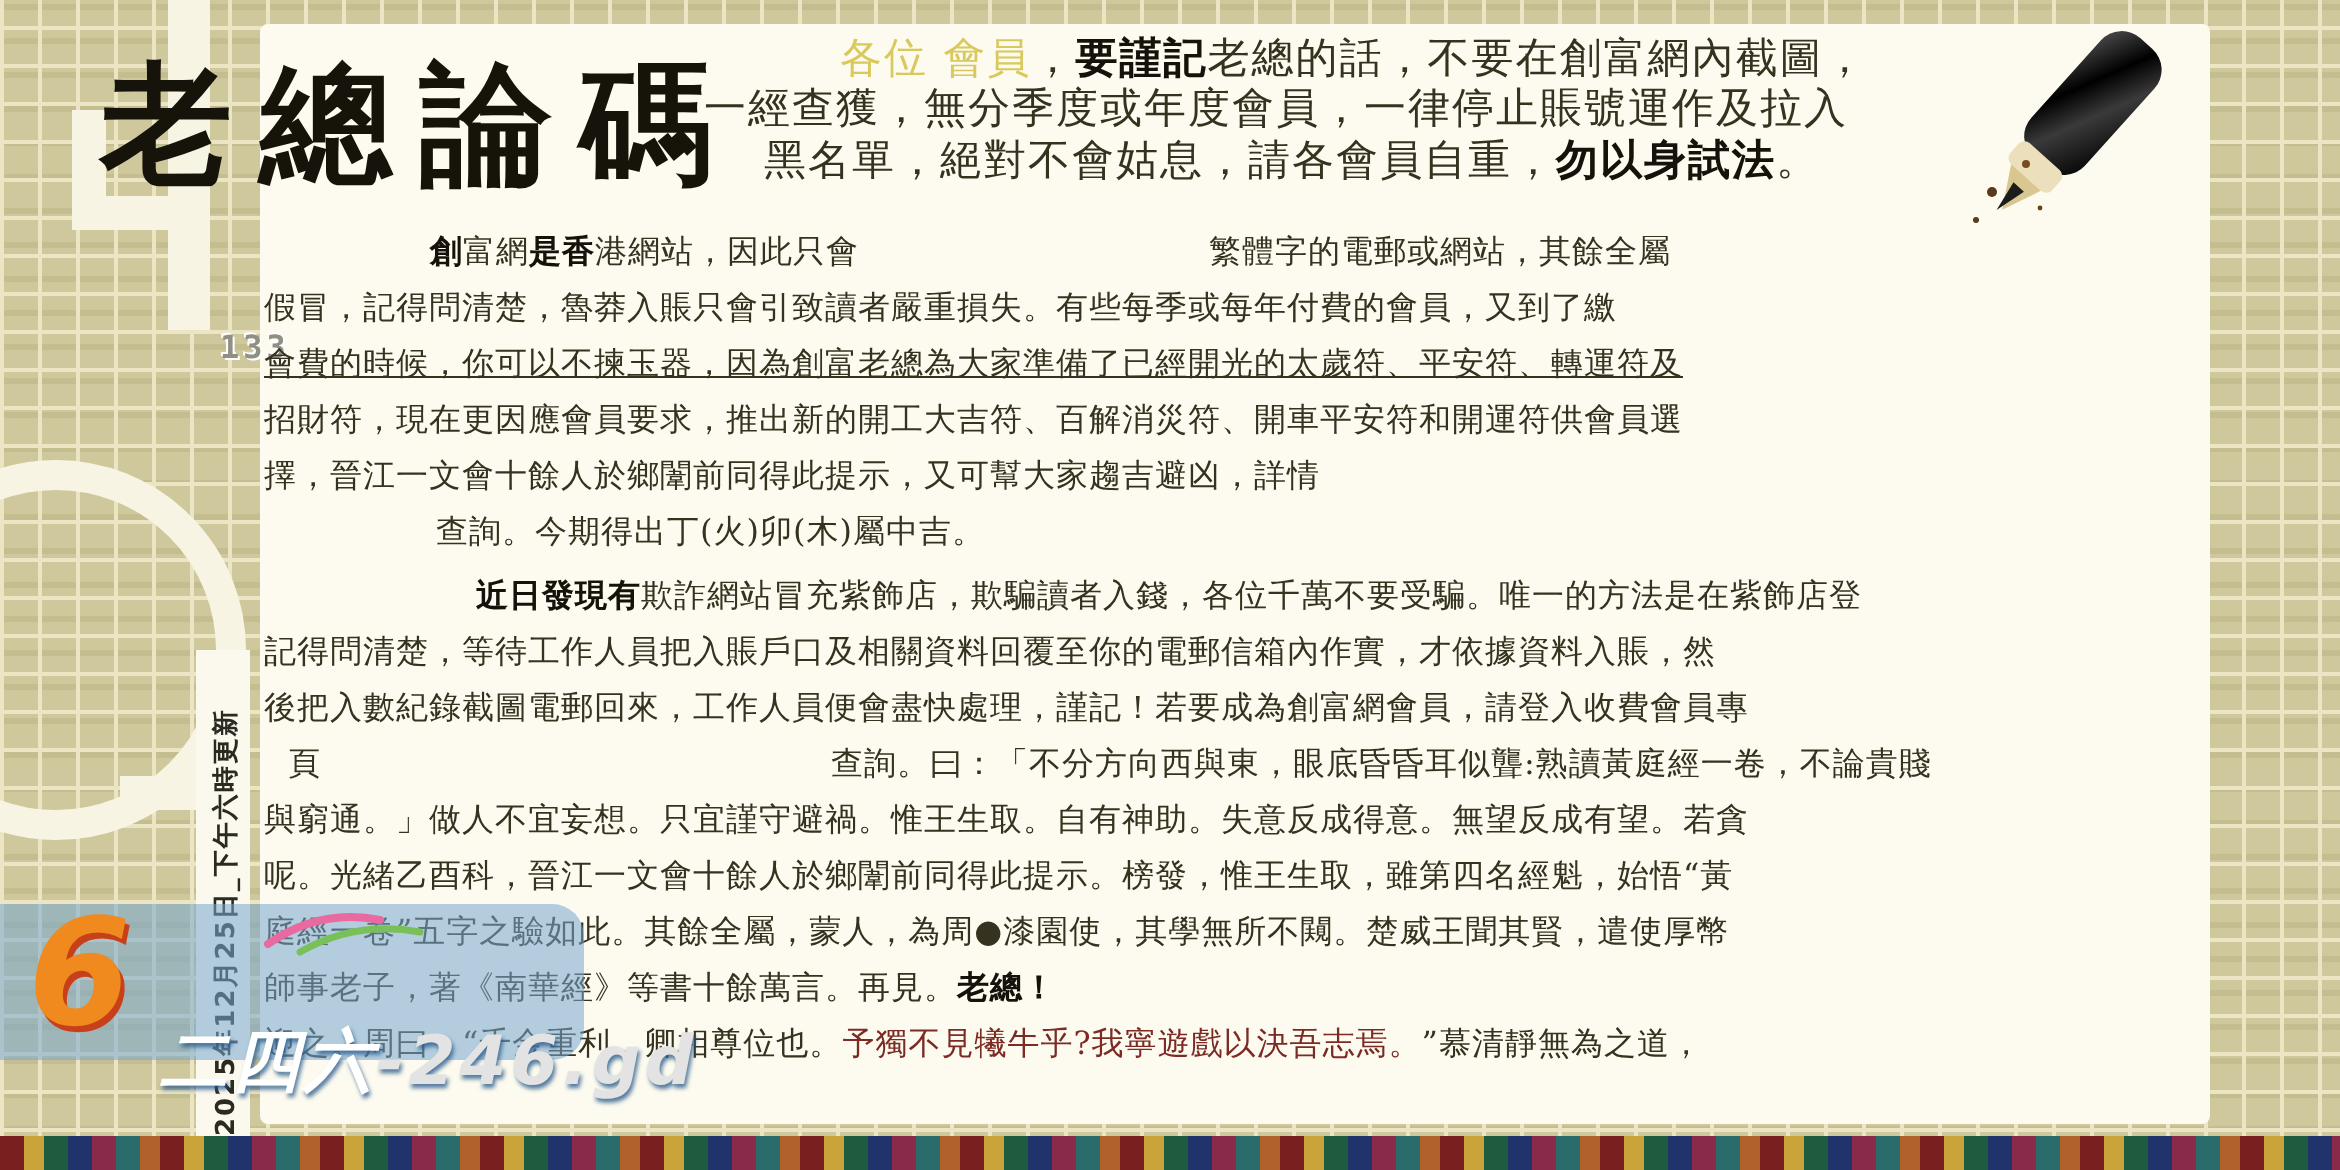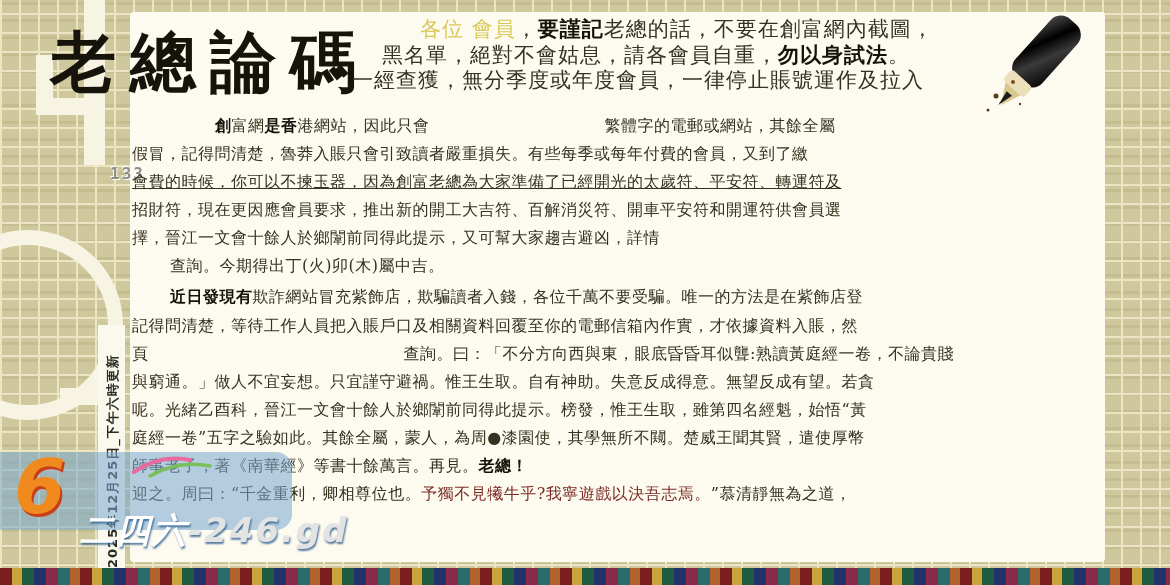--- a/index.html
+++ b/index.html
@@ -62,34 +62,35 @@
   <div class="deco" style="left:36px;top:55px;width:17px;height:60px;"></div>
   <div class="deco-arc"></div>
   <div class="deco" style="left:60px;top:388px;width:45px;height:17px;"></div>
 
   <div class="issue">133</div>
 
   <div class="title">老總論碼</div>
 
   <div class="notice" id="notice-block">
       <div class="notice-line" style="margin-left: 290px;"><span class="seg-f">各位 會員</span><span class="seg-n">，</span><span class="seg-b">要謹記</span><span class="seg-n">老總的話，不要在創富網內截圖，</span></div>
+      <div class="notice-line" style="margin-left: 222px;"><span class="seg-n">一經查獲，無分季度或年度會員，一律停止賬號運作及拉入</span></div>
       <div class="notice-line" style="margin-left: 252px;"><span class="seg-n">黑名單，絕對不會姑息，請各會員自重，</span><span class="seg-b">勿以身試法</span><span class="seg-n">。</span></div>
-      <div class="notice-line" style="margin-left: 222px;"><span class="seg-n">一經查獲，無分季度或年度會員，一律停止賬號運作及拉入</span></div>
     </div>
 
   <div class="bodytext" id="body-block">
       <div class="text-line" style="margin-left: 83px;"><span class="seg-b">創</span><span class="seg-n">富網</span><span class="seg-b">是</span><span class="seg-b">香</span><span class="seg-n">港網站，因此只會</span><span class="gap" style="width: 175px;"></span><span class="seg-n">繁體字的電郵或網站，其餘全屬</span></div>
       <div class="text-line" style="margin-left: 0px;"><span class="seg-n">假冒，記得問清楚，魯莽入賬只會引致讀者嚴重損失。有些每季或每年付費的會員，又到了繳</span></div>
       <div class="text-line" style="margin-left: 0px; text-decoration: underline;"><span class="seg-n">會費的時候，你可以不揀玉器，因為創富老總為大家準備了已經開光的太歲符、平安符、轉運符及</span></div>
       <div class="text-line" style="margin-left: 0px;"><span class="seg-n">招財符，現在更因應會員要求，推出新的開工大吉符、百解消災符、開車平安符和開運符供會員選</span></div>
       <div class="text-line" style="margin-left: 0px;"><span class="seg-n">擇，晉江一文會十餘人於鄉闈前同得此提示，又可幫大家趨吉避凶，詳情</span></div>
-      <div class="text-line" style="margin-left: 38px;"><span class="seg-n">查詢。今期得出丁(火)卯(木)屬中吉。</span></div>
-      <div class="text-line pgap" style="margin-left: 38px; font-family: Liberation Mono, monospace;"><span class="seg-b">近日發現有</span><span class="seg-n">欺詐網站冒充紫飾店，欺騙讀者入錢，各位千萬不要受騙。唯一的方法是在紫飾店登</span></div>
+      <div class="text-line" style="margin-left: 86px;"><span class="seg-n">查詢。今期得出丁(火)卯(木)屬中吉。</span></div>
+      <div class="text-line pgap" style="margin-left: 106px;"><span class="seg-b">近日發現有</span><span class="seg-n">欺詐網站冒充紫飾店，欺騙讀者入錢，各位千萬不要受騙。唯一的方法是在紫飾店登</span></div>
       <div class="text-line" style="margin-left: 0px;"><span class="seg-n">記得問清楚，等待工作人員把入賬戶口及相關資料回覆至你的電郵信箱內作實，才依據資料入賬，然</span></div>
-      <div class="text-line" style="margin-left: 0px;"><span class="seg-n">頁</span><span class="gap" style="width: 255px;"></span><span class="seg-n">查詢。曰：「不分方向西與東，眼底昏昏耳似聾:熟讀黃庭經一卷，不論貴賤</span></div>
+      <div class="text-line" style="margin-left: 0px;"><span class="seg-n">後把入數紀錄截圖電郵回來，工作人員便會盡快處理，謹記！若要成為創富網會員，請登入收費會員專</span></div>
+      <div class="text-line" style="margin-left: 12px;"><span class="seg-n">頁</span><span class="gap" style="width: 255px;"></span><span class="seg-n">查詢。曰：「不分方向西與東，眼底昏昏耳似聾:熟讀黃庭經一卷，不論貴賤</span></div>
       <div class="text-line" style="margin-left: 0px;"><span class="seg-n">與窮通。」做人不宜妄想。只宜謹守避禍。惟王生取。自有神助。失意反成得意。無望反成有望。若貪</span></div>
       <div class="text-line" style="margin-left: 0px;"><span class="seg-n">呢。光緒乙酉科，晉江一文會十餘人於鄉闈前同得此提示。榜發，惟王生取，雖第四名經魁，始悟“黃</span></div>
       <div class="text-line" style="margin-left: 0px;"><span class="seg-n">庭經一卷”五字之驗如此。其餘全屬，蒙人，為周●漆園使，其學無所不闚。楚威王聞其賢，遣使厚幣</span></div>
       <div class="text-line" style="margin-left: 0px;"><span class="seg-n">師事老子，著《南華經》等書十餘萬言。再見。</span><span class="seg-b">老總！</span></div>
       <div class="text-line" style="margin-left: 0px;"><span class="seg-n">迎之。周曰：“千金重利，卿相尊位也。</span><span class="seg-r">予獨不見犧牛乎?我寧遊戲以決吾志焉。</span><span class="seg-n">”慕清靜無為之道，</span></div>
     </div>
 
   <svg class="pen" width="150" height="120" viewBox="0 0 150 120">
     <defs>
       <linearGradient id="pg" x1="0" y1="0" x2="1" y2="1">

